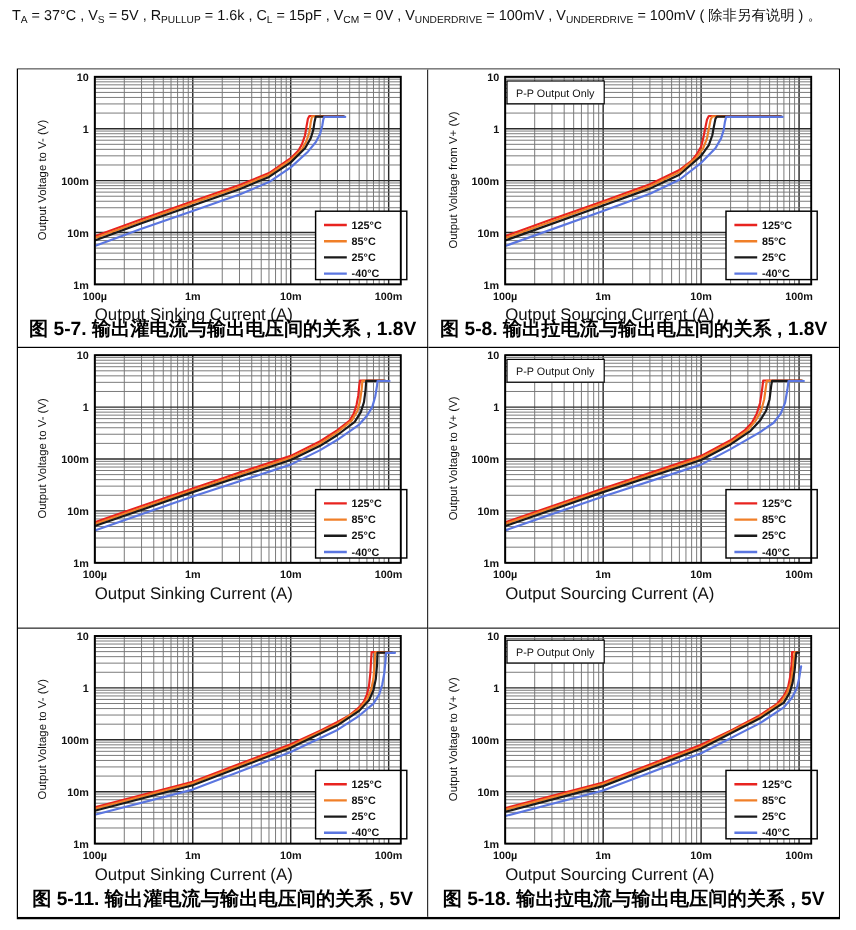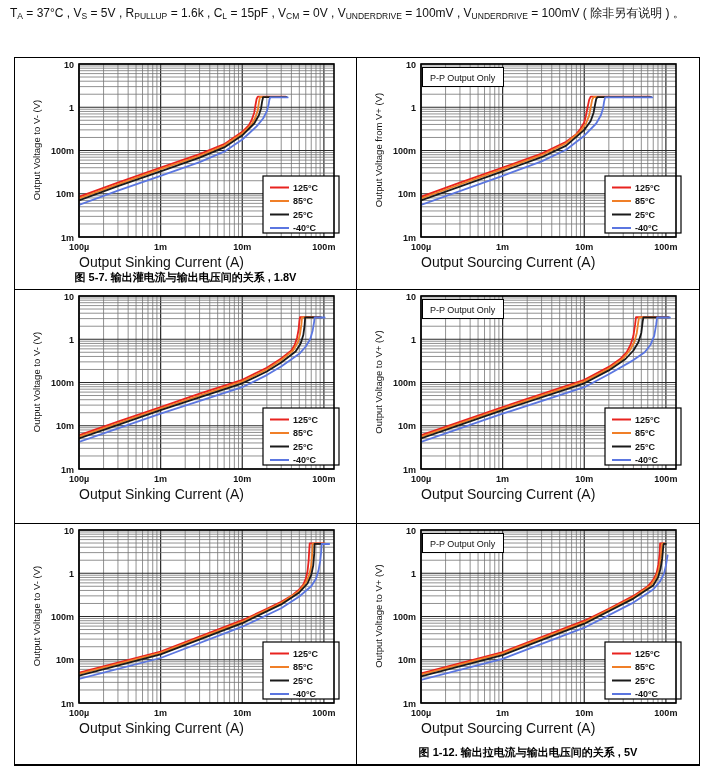--- a/index.html
+++ b/index.html
@@ -6,21 +6,21 @@
   body{width:713px;height:775px;position:relative;font-family:"Liberation Sans",sans-serif;color:#000;overflow:hidden;}
   .header{position:absolute;left:10px;top:5px;width:699px;font-size:12px;line-height:17px;color:#111;}
   .header sub{font-size:8.5px;vertical-align:-2px;letter-spacing:0;}
   .figure-grid{position:absolute;left:14px;top:57px;width:684px;border:1px solid #000;border-bottom:2px solid #000;display:grid;grid-template-columns:342px 342px;grid-template-rows:232px 234px 240px;background:#fff;}
   .cell{position:relative;background:#fff;}
   .cell.bl,.cell.tl,.cell.ml{border-right:1px solid #000;}
   .cell.tl,.cell.tr,.cell.ml,.cell.mr{border-bottom:1px solid #000;}
   .plot-svg{position:absolute;left:0;top:0;}
   .ylabel{position:absolute;left:21px;top:92px;transform:translate(-50%,-50%) rotate(-90deg);font-size:9.5px;white-space:nowrap;color:#111;}
   .xlabel{position:absolute;left:64px;width:255px;top:196px;text-align:left;font-size:14px;color:#111;}
-  .caption{position:absolute;left:0;right:0;bottom:4px;text-align:center;font-size:11px;font-weight:bold;color:#000;}
+  .caption{position:absolute;left:0;right:0;bottom:4px;text-align:center;font-size:16px;font-weight:bold;color:#000;}
   svg text{font-family:"Liberation Sans",sans-serif;}
   .tick{font-size:9px;font-weight:bold;fill:#111;}
   .lgtxt{font-size:9px;font-weight:bold;fill:#111;}
   .pptxt{font-size:9px;fill:#111;}
 </style>
 </head>
 <body>
 
 <div class="header" id="header-p"><span>T</span><sub>A</sub><span> = 37°C , V</span><sub>S</sub><span> = 5V , R</span><sub>PULLUP</sub><span> = 1.6k , C</span><sub>L</sub><span> = 15pF , V</span><sub>CM</sub><span> = 0V , V</span><sub>UNDERDRIVE</sub><span> = 100mV , V</span><sub>UNDERDRIVE</sub><span> = 100mV ( 除非另有说明 ) 。</span></div>
 
@@ -238,20 +238,21 @@
           <text x="227.25999394840454" y="192" text-anchor="middle" class="tick">10m</text>
           <text x="308.8899909226068" y="192" text-anchor="middle" class="tick">100m</text>
           <text x="59" y="182.5" text-anchor="end" class="tick">1m</text>
           <text x="59" y="139.25" text-anchor="end" class="tick">10m</text>
           <text x="59" y="96" text-anchor="end" class="tick">100m</text>
           <text x="59" y="52.75" text-anchor="end" class="tick">1</text>
           <text x="59" y="9.5" text-anchor="end" class="tick">10</text>
         </g>
       </svg>
     <div class="xlabel">Output Sourcing Current (A)</div>
+    <div class="caption">图 5-8. 输出拉电流与输出电压间的关系 , 1.8V</div>
   </div>
 
   <div class="cell ml">
     <div class="ylabel">Output Voltage to V- (V)</div>
     <svg class="plot-svg" width="342" height="208">
         <g>
           <line x1="64" y1="6" x2="64" y2="179" stroke="#2b2b2b" stroke-width="1.2"></line>
           <line x1="88.57307763519492" y1="6" x2="88.57307763519492" y2="179" stroke="#757575" stroke-width="0.8"></line>
           <line x1="102.94740657909364" y1="6" x2="102.94740657909364" y2="179" stroke="#757575" stroke-width="0.8"></line>
           <line x1="113.14615527038983" y1="6" x2="113.14615527038983" y2="179" stroke="#757575" stroke-width="0.8"></line>
@@ -566,20 +567,21 @@
           <text x="227.25999394840454" y="192" text-anchor="middle" class="tick">10m</text>
           <text x="308.8899909226068" y="192" text-anchor="middle" class="tick">100m</text>
           <text x="59" y="182.5" text-anchor="end" class="tick">1m</text>
           <text x="59" y="139.25" text-anchor="end" class="tick">10m</text>
           <text x="59" y="96" text-anchor="end" class="tick">100m</text>
           <text x="59" y="52.75" text-anchor="end" class="tick">1</text>
           <text x="59" y="9.5" text-anchor="end" class="tick">10</text>
         </g>
       </svg>
     <div class="xlabel">Output Sinking Current (A)</div>
+    <div class="caption">图 5-11. 输出灌电流与输出电压间的关系 , 5V</div>
   </div>
 
   <div class="cell br">
     <div class="ylabel">Output Voltage to V+ (V)</div>
     <svg class="plot-svg" width="342" height="208">
         <g>
           <line x1="64" y1="6" x2="64" y2="179" stroke="#2b2b2b" stroke-width="1.2"></line>
           <line x1="88.57307763519492" y1="6" x2="88.57307763519492" y2="179" stroke="#757575" stroke-width="0.8"></line>
           <line x1="102.94740657909364" y1="6" x2="102.94740657909364" y2="179" stroke="#757575" stroke-width="0.8"></line>
           <line x1="113.14615527038983" y1="6" x2="113.14615527038983" y2="179" stroke="#757575" stroke-width="0.8"></line>
@@ -678,16 +680,16 @@
           <text x="227.25999394840454" y="192" text-anchor="middle" class="tick">10m</text>
           <text x="308.8899909226068" y="192" text-anchor="middle" class="tick">100m</text>
           <text x="59" y="182.5" text-anchor="end" class="tick">1m</text>
           <text x="59" y="139.25" text-anchor="end" class="tick">10m</text>
           <text x="59" y="96" text-anchor="end" class="tick">100m</text>
           <text x="59" y="52.75" text-anchor="end" class="tick">1</text>
           <text x="59" y="9.5" text-anchor="end" class="tick">10</text>
         </g>
       </svg>
     <div class="xlabel">Output Sourcing Current (A)</div>
-    <div class="caption">图 1-12. 输出拉电流与输出电压间的关系 , 5V</div>
+    <div class="caption">图 5-18. 输出拉电流与输出电压间的关系 , 5V</div>
   </div>
 
 </div>
 
 </body></html>

